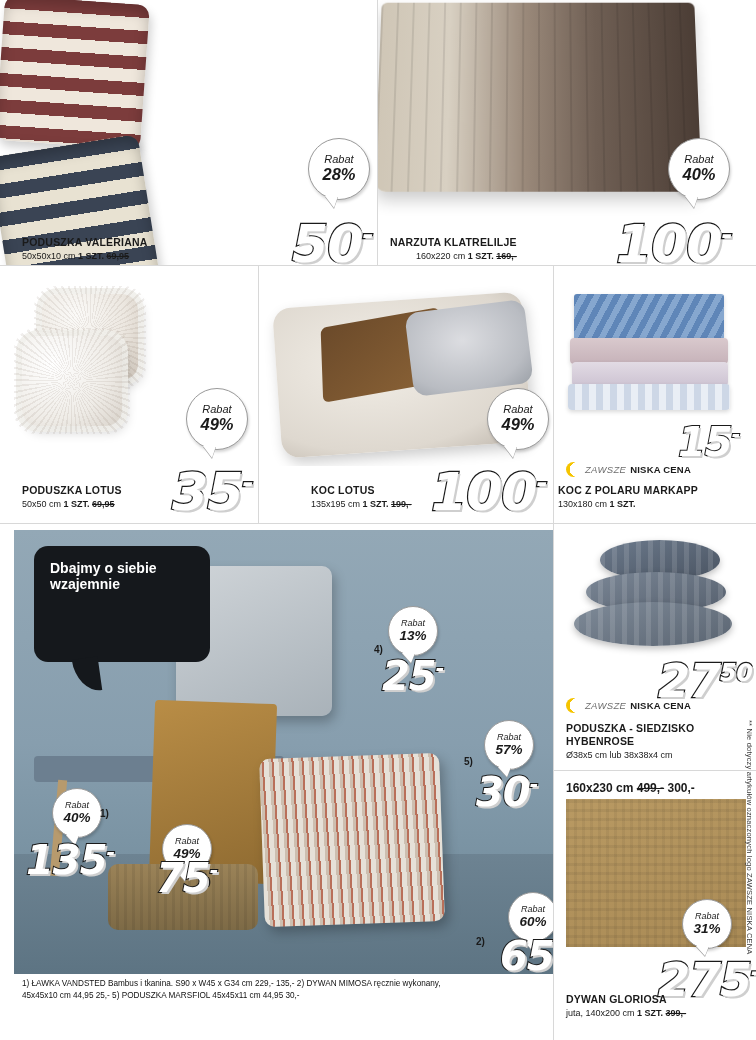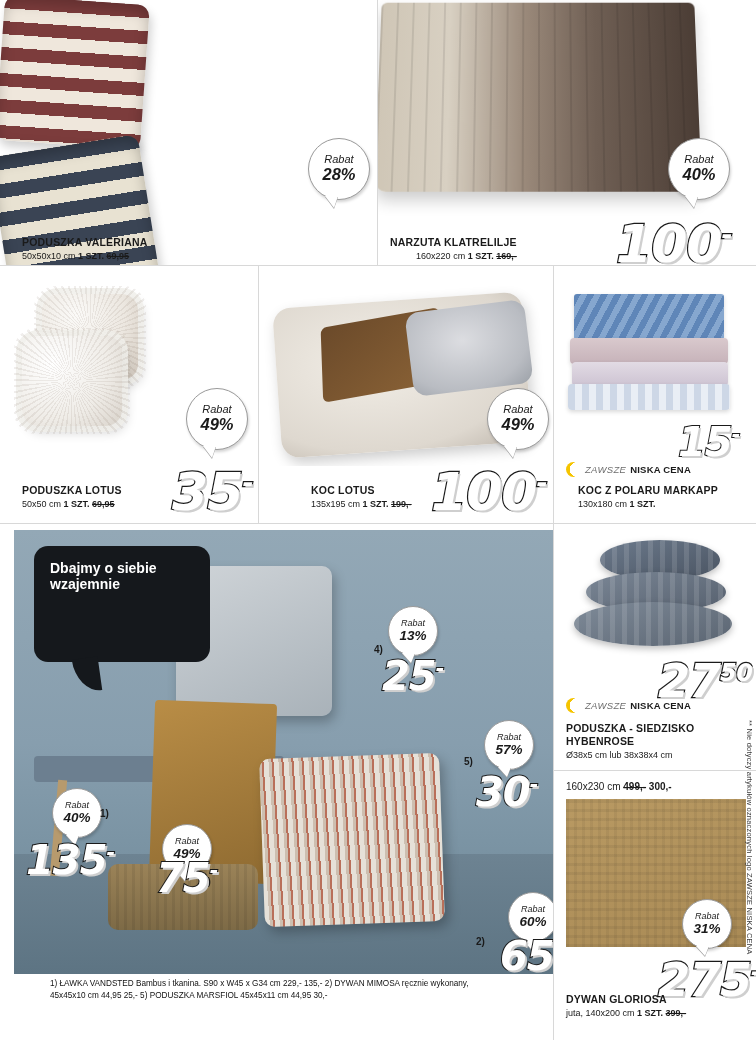--- a/index.html
+++ b/index.html
@@ -173,21 +173,21 @@
 
   .sidetext {
     position:absolute; right: 2px; top: 720px;
     font-size: 7.5px; color:#3a3a3a;
     writing-mode: vertical-rl; text-orientation: mixed;
     white-space: nowrap; letter-spacing:.2px;
   }
 
   .footnote {
     position:absolute; left: 22px; top: 978px; width: 530px;
-    font-size: 8.2px; line-height: 1.45; color:#111;margin-left:28px;
+    font-size: 8.2px; line-height: 1.45; color:#111;
   }
 </style>
 </head>
 <body>
 
 <div class="page">
 
   <div class="vline" style="left:377px; top:0; height:265px;"></div>
   <div class="hline" style="left:0; top:265px; width:756px;"></div>
   <div class="vline" style="left:258px; top:265px; height:258px;"></div>
@@ -199,20 +199,23 @@
 
   <div class="cell" style="left:0; top:0; width:377px; height:265px;">
     <div class="pv2"></div>
     <div class="pv1"></div>
 
     <div class="rabat" style="left:308px; top:138px;">
       <span class="r-l">Rabat</span>
       <span class="r-v">28%</span>
     </div>
 
+    <div class="price big" style="position:absolute; left:292px; top:218px;">
+      <span>50</span><sup>-</sup>
+    </div>
 
     <div style="position:absolute; left:22px; top:236px;">
       <div class="prod-title">PODUSZKA VALERIANA</div>
       <div class="prod-sub">
         <span>50x50x10 cm</span>
         <b>1 SZT.</b>
         <b class="strike">69,95</b>
       </div>
     </div>
   </div>
@@ -305,21 +308,21 @@
     <div class="price small" style="position:absolute; left:124px; top:156px;">
       <span>15</span><sup>-</sup>
     </div>
 
     <div class="zawsze" style="position:absolute; left:12px; top:196px;">
       <span class="moon"></span>
       <span class="z1">ZAWSZE</span>
       <span class="z2">NISKA CENA</span>
     </div>
 
-    <div style="position:absolute; left:24px; top:218px;">
+    <div style="position:absolute; left:4px; top:218px;">
       <div class="prod-title">KOC Z POLARU MARKAPP</div>
       <div class="prod-sub">
         <span>130x180 cm</span>
         <b>1 SZT.</b>
       </div>
     </div>
   </div>
 
   <div class="cell" style="left:554px; top:524px; width:202px; height:246px;">
     <div style="position:absolute; left:12px; top:16px; width:180px; height:120px;">
@@ -342,21 +345,21 @@
     </div>
 
     <div style="position:absolute; left:12px; top:198px;">
       <div class="prod-title">PODUSZKA - SIEDZISKO</div>
       <div class="prod-title">HYBENROSE</div>
       <div class="prod-sub">Ø38x5 cm lub 38x38x4 cm</div>
     </div>
   </div>
 
   <div class="cell" style="left:554px; top:771px; width:202px; height:269px;">
-    <div style="position:absolute; left:12px; top:10px; font-size:10px;">
+    <div style="position:absolute; left:12px; top:10px; font-size:12px;font-weight:bold;">
       <span>160x230 cm</span>
       <b class="strike">499,-</b>
       <b>300,-</b>
     </div>
 
     <div class="rug" style="left:12px; top:28px; width:180px; height:148px;"></div>
 
     <div class="rabat sm" style="left:128px; top:128px;">
       <span class="r-l">Rabat</span>
       <span class="r-v">31%</span>

